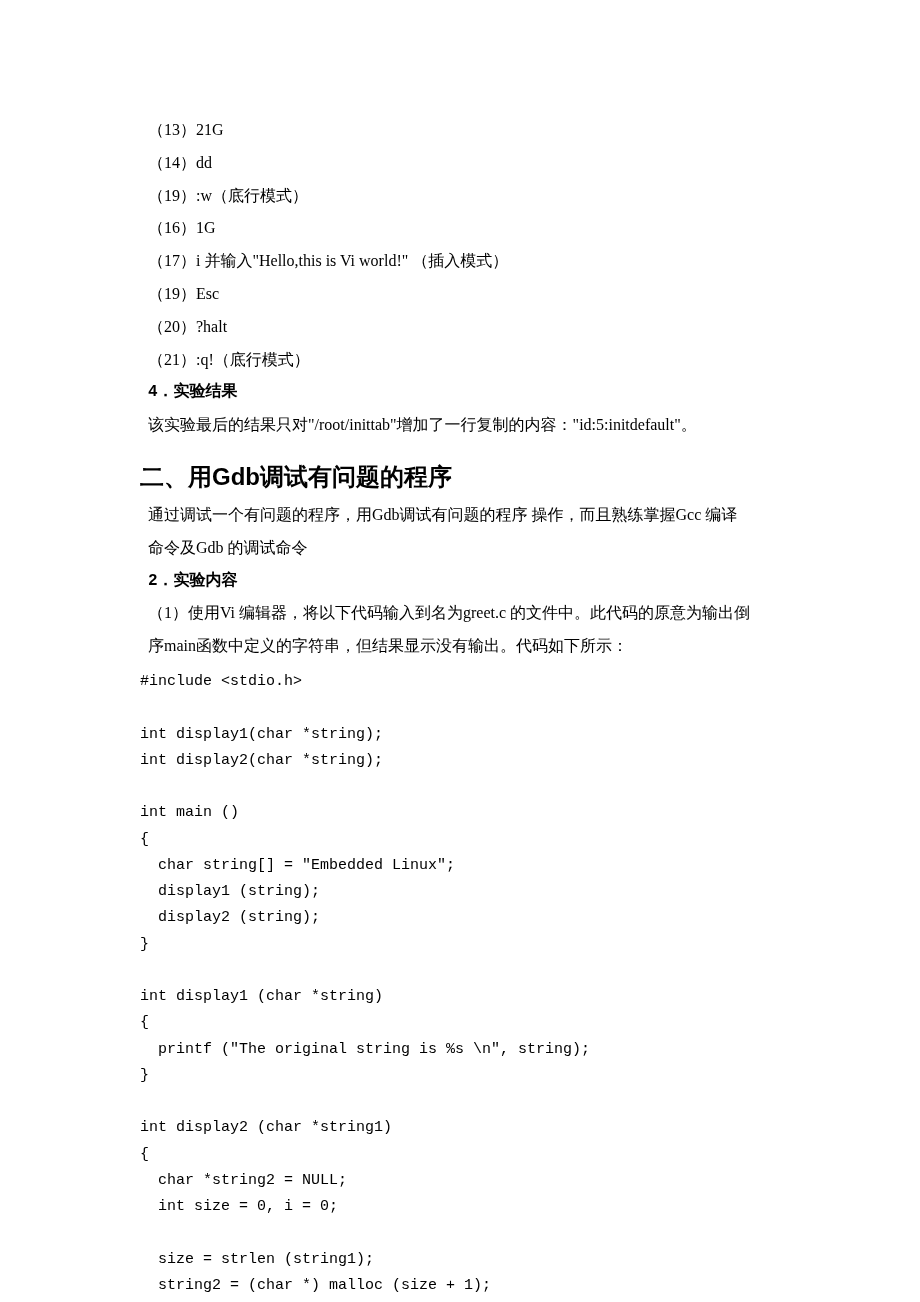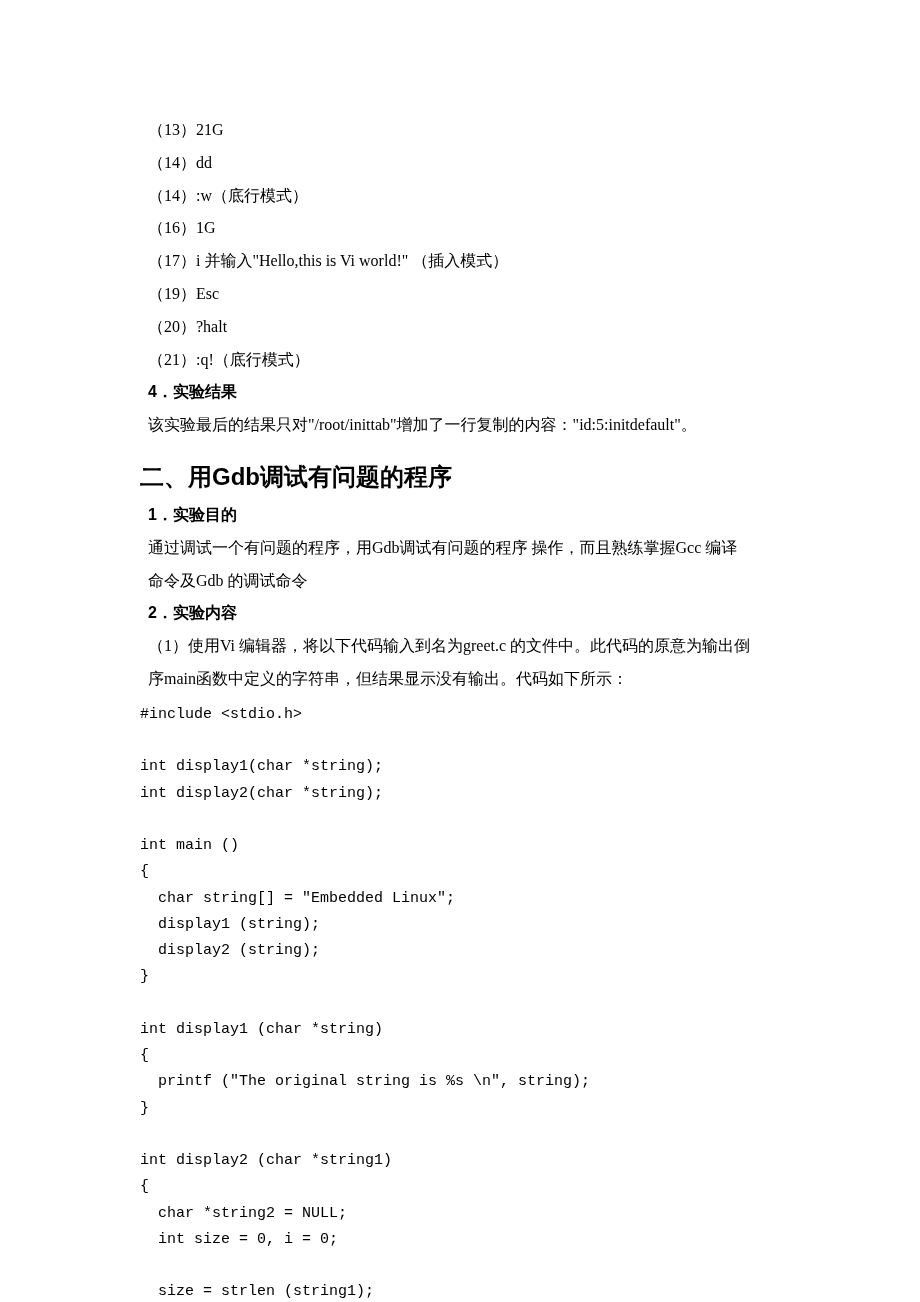--- a/index.html
+++ b/index.html
@@ -15,21 +15,21 @@
     width: 920px;
     min-height: 1302px;
     padding: 110px 130px 90px 140px;
     box-sizing: border-box;
   }
   .line {
     margin: 8px;
   }
   .bold-head {
     font-weight: bold;
-    font-family: Liberation Sans, sans-serif;
+    font-family: Liberation Mono, monospace;
   }
   .section-title {
     font-family: "SimHei", "黑体", sans-serif;
     font-weight: bold;
     font-size: 24px;
     margin-bottom: 6px;
   }
   .code-block {
     font-family: "Courier New", monospace;
     font-size: 15px;
@@ -38,33 +38,32 @@
     margin-top: 10px;
   }
 </style>
 </head>
 <body>
 
 <div class="page">
 
   <p class="line">（13）21G</p>
   <p class="line">（14）dd</p>
-  <p class="line">（14）:w（底行模式）</p>
+  <p class="line">（19）:w（底行模式）</p>
   <p class="line">（16）1G</p>
   <p class="line">（17）i 并输入"Hello,this is Vi world!" （插入模式）</p>
   <p class="line">（19）Esc</p>
   <p class="line">（20）?halt</p>
   <p class="line">（21）:q!（底行模式）</p>
 
   <p class="line bold-head">4．实验结果</p>
   <p class="line">该实验最后的结果只对"/root/inittab"增加了一行复制的内容："id:5:initdefault"。</p>
 
   <h2 class="section-title">二、用Gdb调试有问题的程序</h2>
 
-  <p class="line bold-head">1．实验目的</p>
   <p class="line">通过调试一个有问题的程序，用Gdb调试有问题的程序 操作，而且熟练掌握Gcc 编译</p>
   <p class="line">命令及Gdb 的调试命令</p>
 
   <p class="line bold-head">2．实验内容</p>
   <p class="line">（1）使用Vi 编辑器，将以下代码输入到名为greet.c 的文件中。此代码的原意为输出倒</p>
   <p class="line">序main函数中定义的字符串，但结果显示没有输出。代码如下所示：</p>
 
   <div class="code-block">#include &lt;stdio.h&gt;
 
 int display1(char *string);

